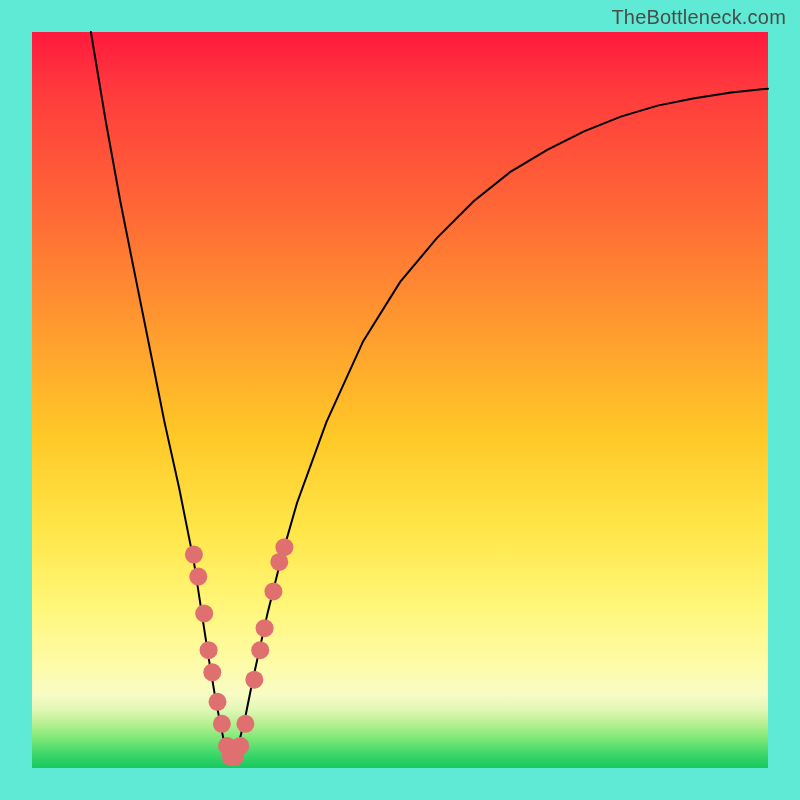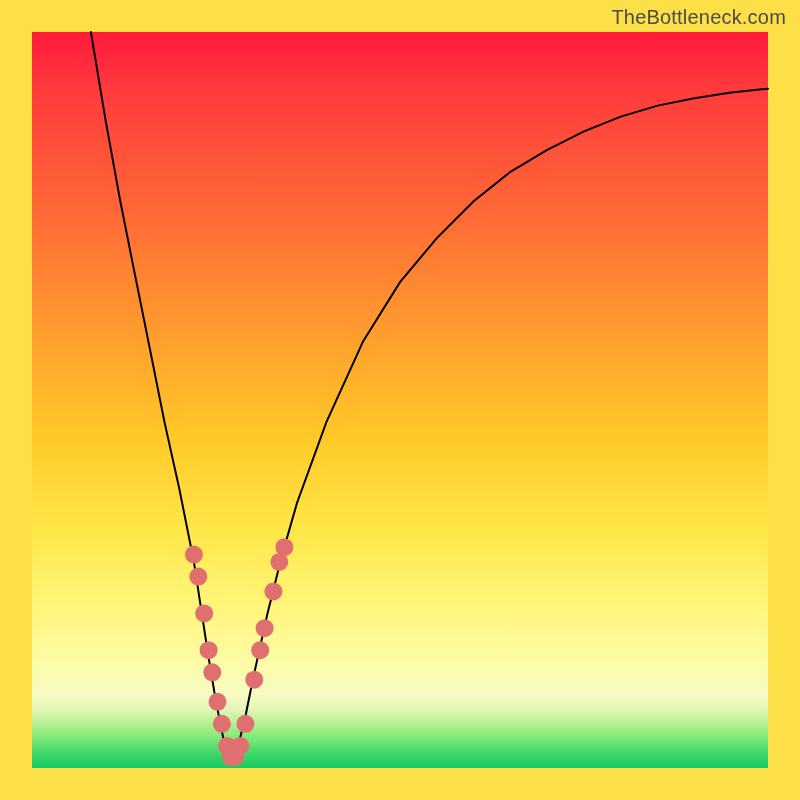--- a/index.html
+++ b/index.html
@@ -10,21 +10,21 @@
     overflow: hidden;
     background: #000;
     font-family: Arial, Helvetica, sans-serif;
   }
   .frame {
     position: absolute;
     left: 0;
     top: 0;
     width: 800px;
     height: 800px;
-    background: #fde047;
+    background: #5eead4;
   }
   .plot {
     position: absolute;
     left: 32px;
     top: 32px;
     width: 736px;
     height: 736px;
     
     background: linear-gradient(to bottom,
       #ff1a3d 0%,

